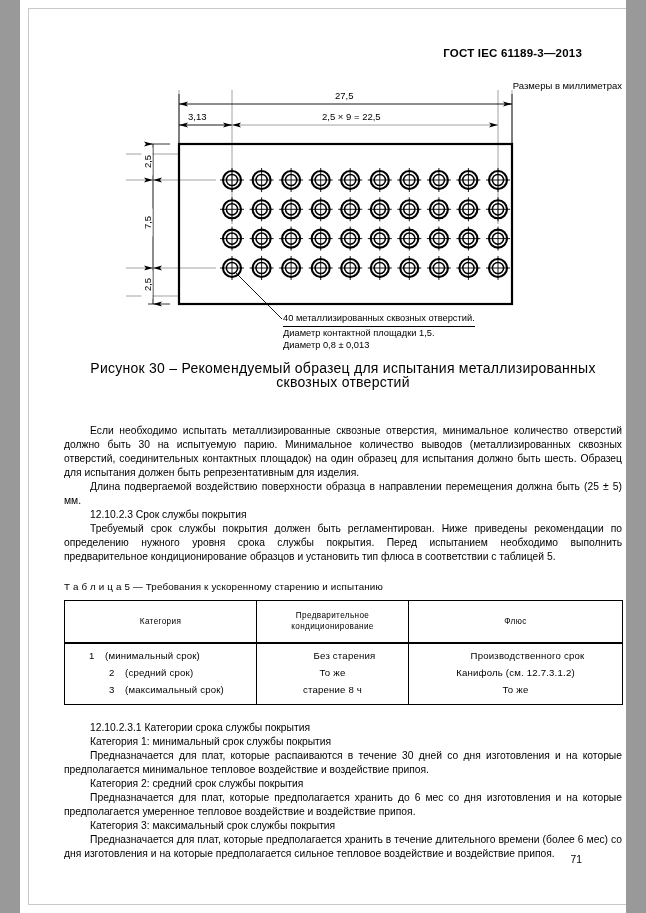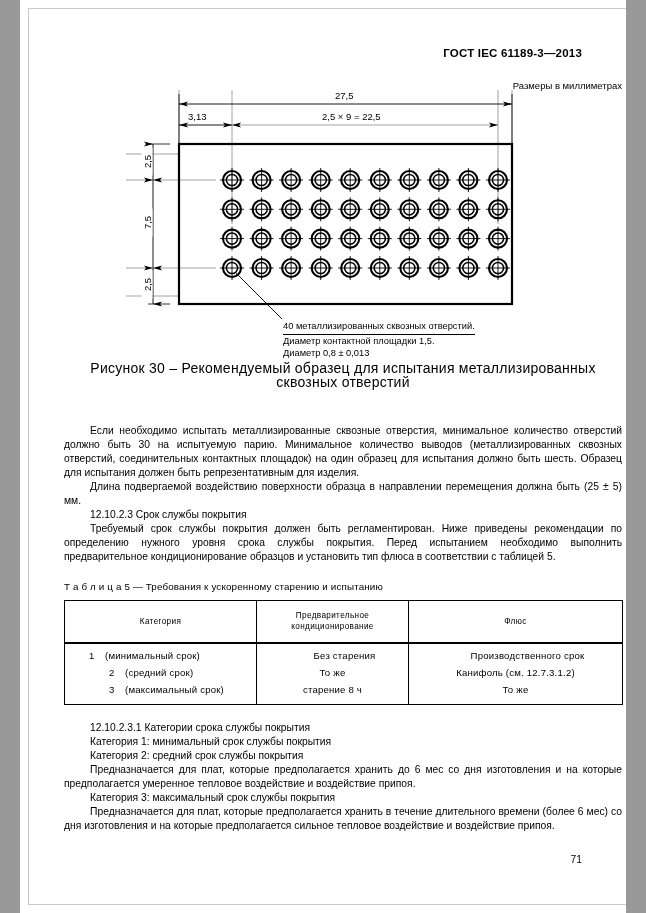--- a/index.html
+++ b/index.html
@@ -284,21 +284,21 @@
       <line x1="216" y1="201" x2="262" y2="247" stroke="#000" stroke-width="0.9"></line>
     </svg>
 
     <div class="dimtext" style="left:313px; top:18px;">27,5</div>
     <div class="dimtext" style="left:166px; top:39px;">3,13</div>
     <div class="dimtext" style="left:300px; top:39px;">2,5 × 9 = 22,5</div>
     <div class="dimtext vert" style="left:113px; top:84px; width:24px; text-align:center;">2,5</div>
     <div class="dimtext vert" style="left:113px; top:145px; width:24px; text-align:center;">7,5</div>
     <div class="dimtext vert" style="left:113px; top:207px; width:24px; text-align:center;">2,5</div>
 
-    <div class="callout" style="left:263px; top:248px;">
+    <div class="callout" style="left:263px; top:240px;">
       <div class="underlined">40 металлизированных сквозных отверстий.</div>
       <div>Диаметр контактной площадки 1,5.</div>
       <div>Диаметр 0,8 ± 0,013</div>
     </div>
 
     <div class="fig-caption">
       <div>Рисунок 30 – Рекомендуемый образец для испытания металлизированных</div>
       <div>сквозных отверстий</div>
     </div>
   </div>
@@ -359,20 +359,21 @@
         </tr>
       </tbody>
     </table>
 
     <div class="gap-l"></div>
 
     <p class="ind">12.10.2.3.1 Категории срока службы покрытия</p>
 
     <p class="ind">Категория 1: минимальный срок службы покрытия</p>
 
+    <p class="ind">Предназначается для плат, которые распаиваются в течение 30 дней со дня изготовления и на которые предполагается минимальное тепловое воздействие и воздействие припоя.</p>
 
     <p class="ind">Категория 2: средний срок службы покрытия</p>
 
     <p class="ind">Предназначается для плат, которые предполагается хранить до 6 мес со дня изготовления и на которые предполагается умеренное тепловое воздействие и воздействие припоя.</p>
 
     <p class="ind">Категория 3: максимальный срок службы покрытия</p>
 
     <p class="ind">Предназначается для плат, которые предполагается хранить в течение длительного времени (более 6 мес) со дня изготовления и на которые предполагается сильное тепловое воздействие и воздействие припоя.</p>
   </div>
 

